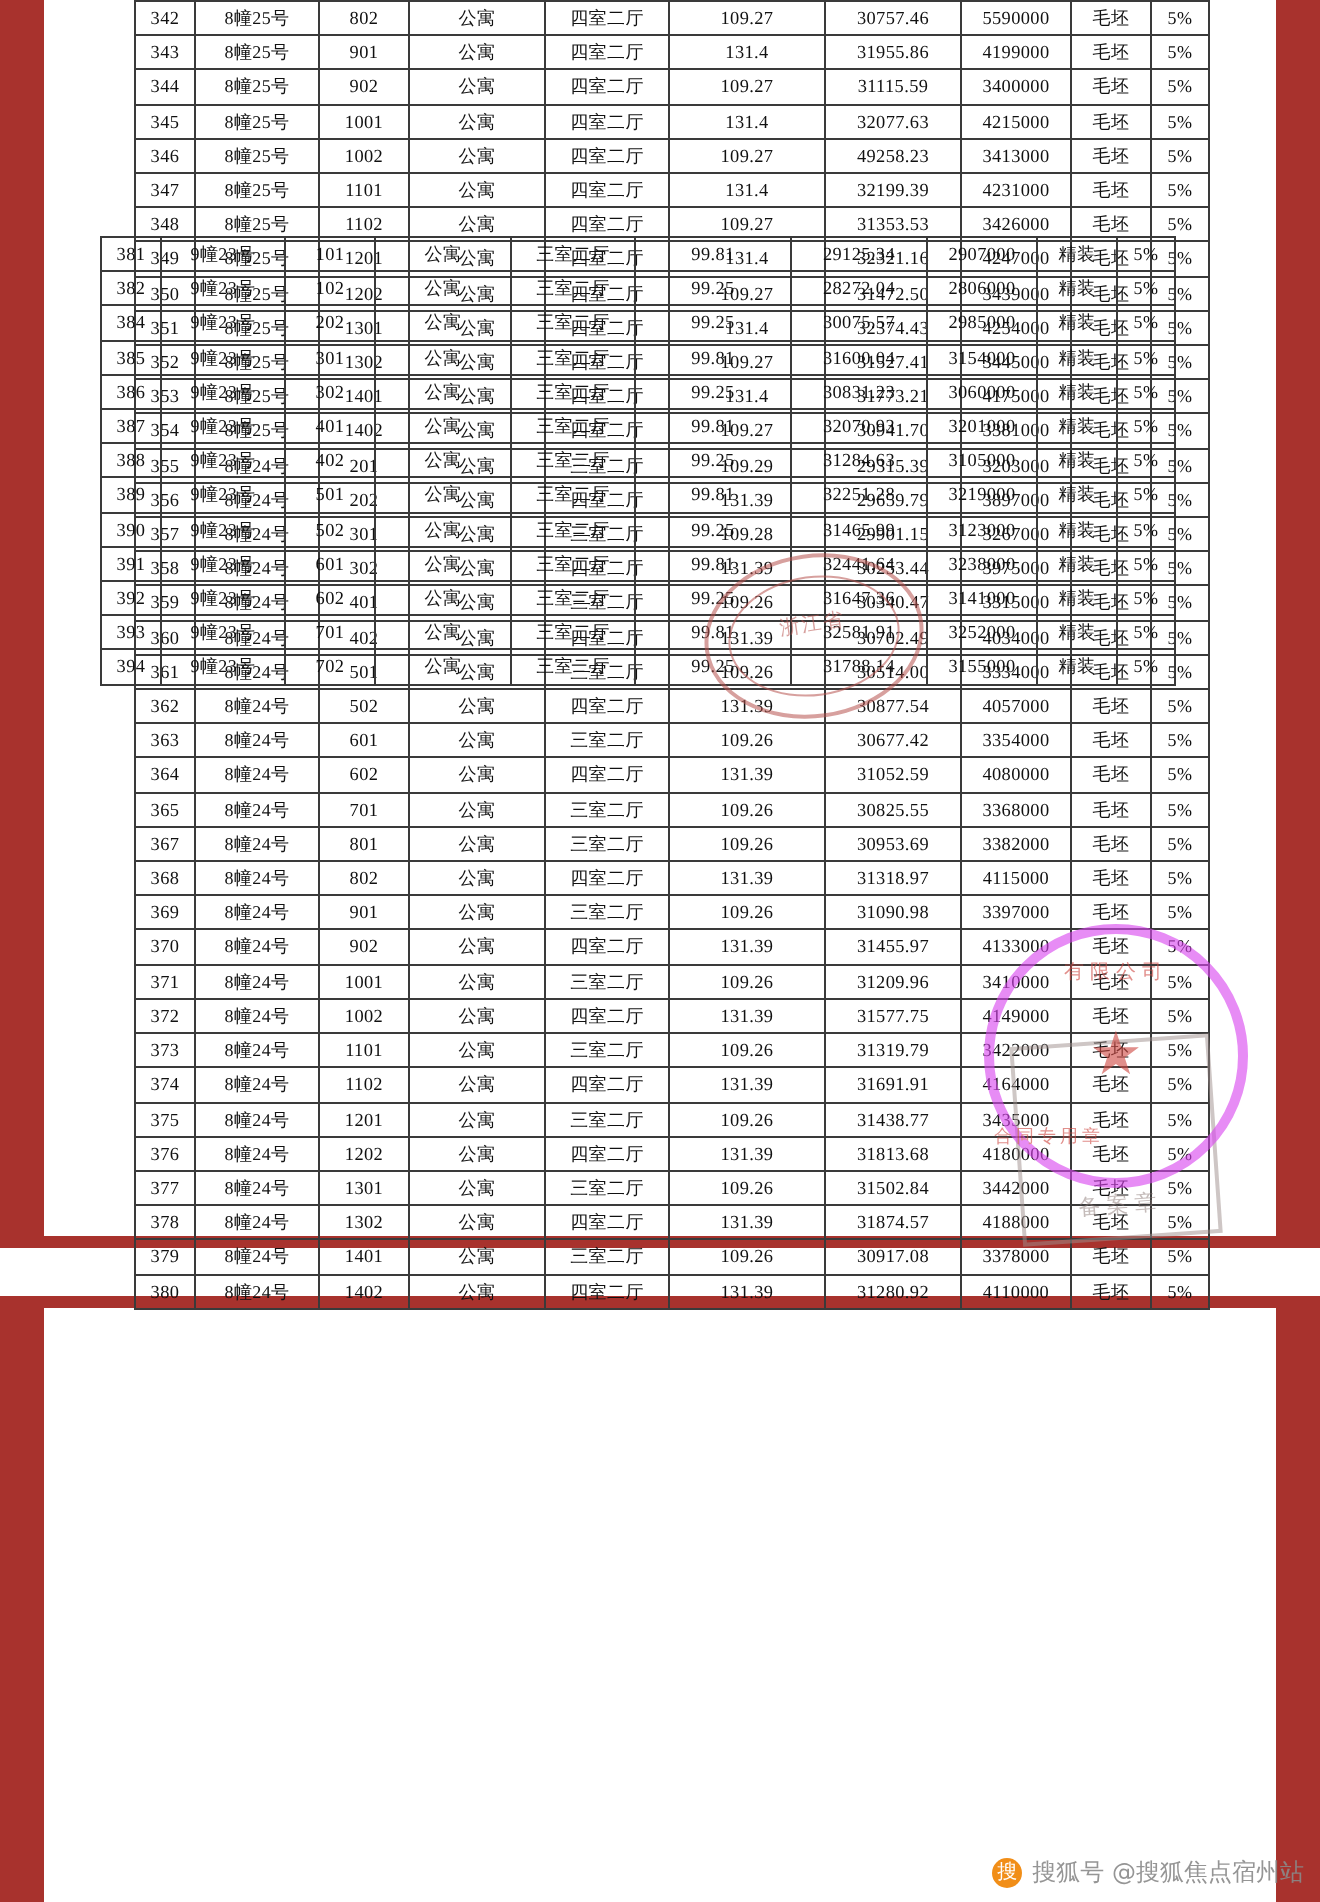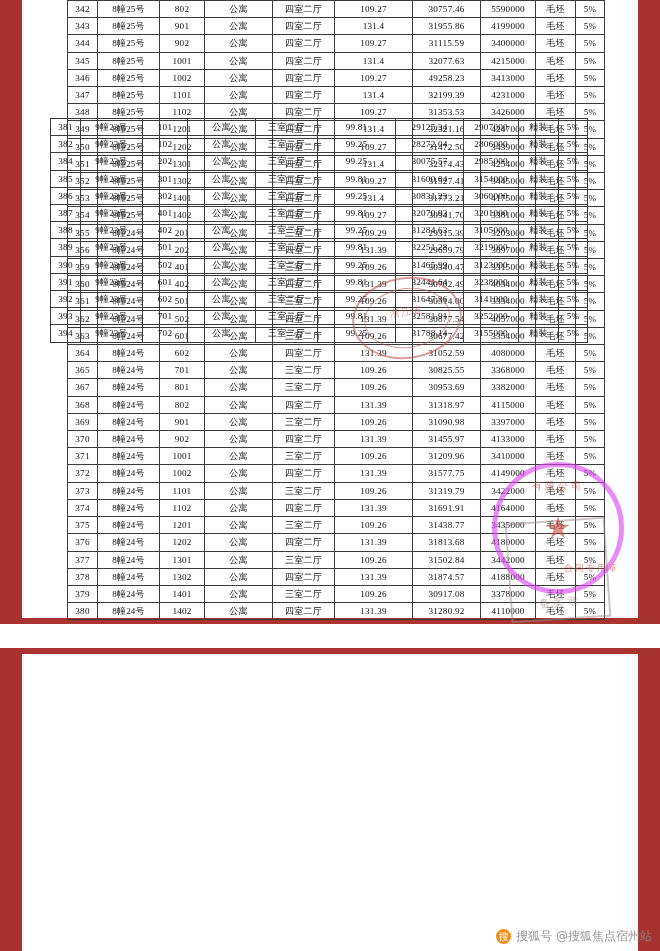--- a/index.html
+++ b/index.html
@@ -131,21 +131,21 @@
     text-align: center;
     color: #cf4b45;
     font-size: 10px;
     font-family: "DejaVu Sans", sans-serif;
     letter-spacing: 3px;
   }
   .stamp-round .arc-bottom {
     position: absolute;
     left: 0; right: 0;
     bottom: 14px;
-    text-align: right;
+    text-align: left;
     color: #cf4b45;
     font-size: 9px;
     font-family: "DejaVu Sans", sans-serif;
     letter-spacing: 2px;
   }
   .stamp-square {
     left: 508px;
     top: 520px;
     width: 96px;
     height: 96px;
@@ -382,20 +382,44 @@
           <td>202</td>
           <td class="cn">公寓</td>
           <td class="cn">四室二厅</td>
           <td>131.39</td>
           <td>29659.79</td>
           <td>3897000</td>
           <td class="cn">毛坯</td>
           <td class="cn">5%</td>
         </tr>
         <tr>
+          <td>357</td>
+          <td class="cn">8幢24号</td>
+          <td>301</td>
+          <td class="cn">公寓</td>
+          <td class="cn">三室二厅</td>
+          <td>109.28</td>
+          <td>29901.15</td>
+          <td>3267000</td>
+          <td class="cn">毛坯</td>
+          <td class="cn">5%</td>
+        </tr>
+        <tr>
+          <td>358</td>
+          <td class="cn">8幢24号</td>
+          <td>302</td>
+          <td class="cn">公寓</td>
+          <td class="cn">四室二厅</td>
+          <td>131.39</td>
+          <td>30253.44</td>
+          <td>3975000</td>
+          <td class="cn">毛坯</td>
+          <td class="cn">5%</td>
+        </tr>
+        <tr>
           <td>359</td>
           <td class="cn">8幢24号</td>
           <td>401</td>
           <td class="cn">公寓</td>
           <td class="cn">三室二厅</td>
           <td>109.26</td>
           <td>30340.47</td>
           <td>3315000</td>
           <td class="cn">毛坯</td>
           <td class="cn">5%</td>

